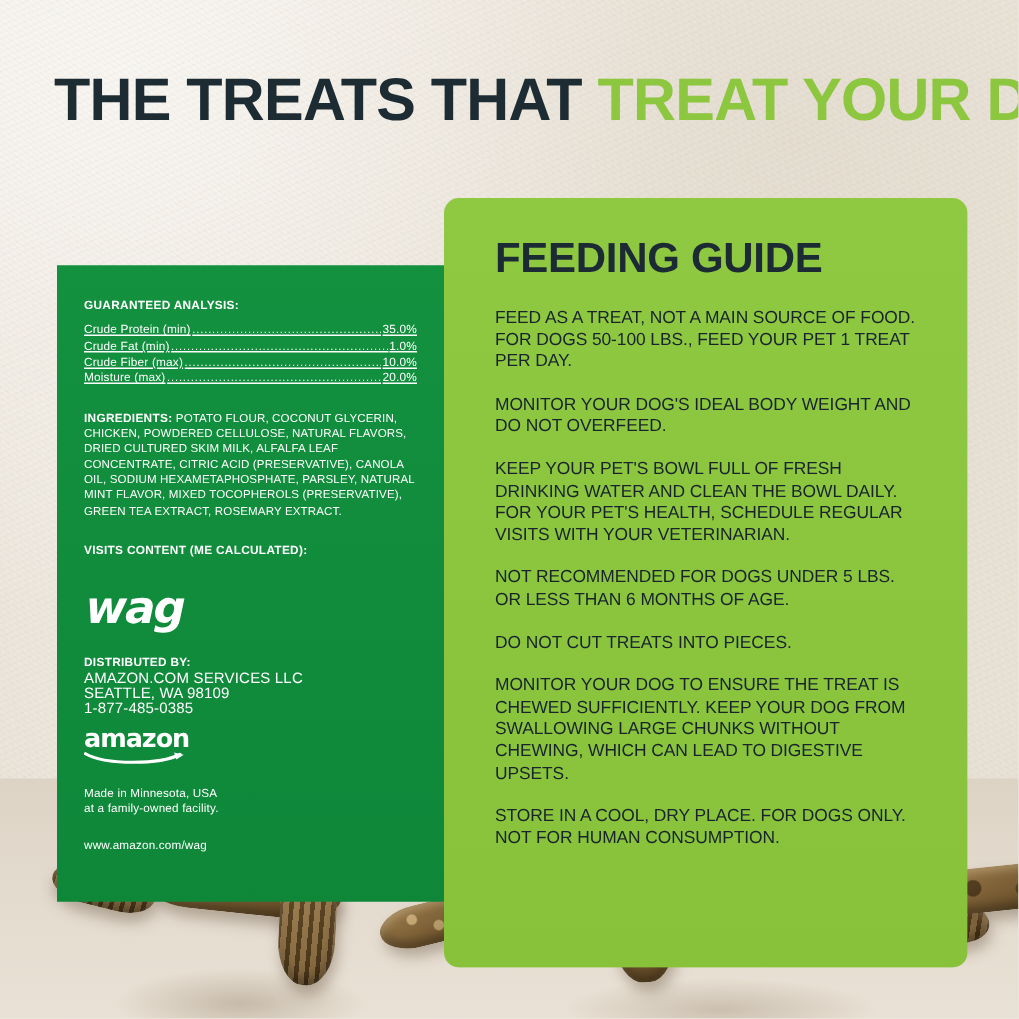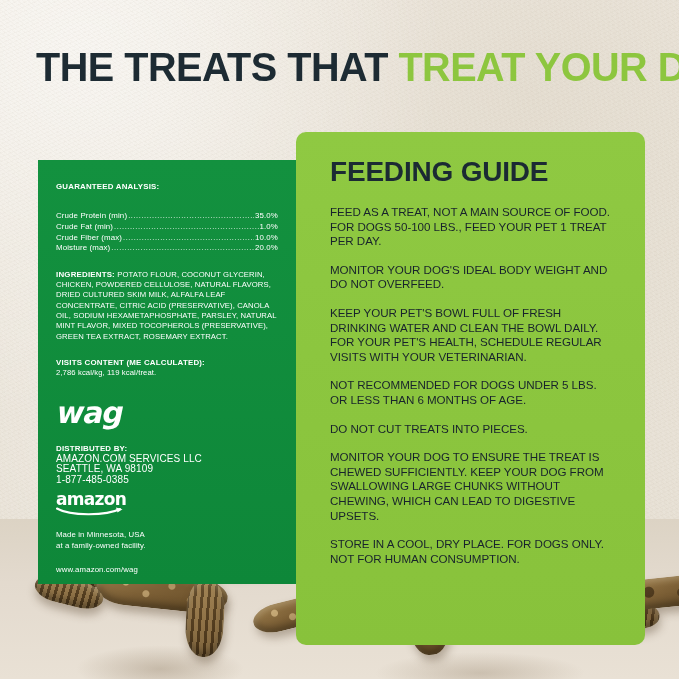--- a/index.html
+++ b/index.html
@@ -68,31 +68,31 @@
     position:absolute;left:36px;top:47px;width:616px;
     font-family:"Liberation Sans Narrow","Liberation Sans",sans-serif;
     font-weight:bold;font-size:40px;line-height:40px;
     letter-spacing:-0.5px;white-space:nowrap;
     transform:scaleX(.99);transform-origin:left center;
   }
   .headline .dark{color:#1d2b33;}
   .headline .green{color:#8dc63f;}
   
   .panel-left{
-    position:absolute;left:38px;top:160px;width:258px;height:424px;
+    position:absolute;left:38px;top:177px;width:258px;height:424px;
     background:#0f8a3c;
     background-image:linear-gradient(180deg,#13913f 0%,#0e8739 100%);
     color:#ffffff;
     padding:22px 18px 16px 18px;
     box-sizing:border-box;
     font-size:7.6px;line-height:10.4px;
     letter-spacing:.12px;
   }
   .panel-left .hdr{font-weight:bold;font-size:7.9px;letter-spacing:.2px;}
-  .ga-rows{margin-top:19px;}
+  .ga-rows{margin-top:6px;text-decoration:underline;}
   .ga-row{display:flex;align-items:baseline;white-space:nowrap;font-size:7.9px;line-height:10.6px;}
   .ga-row .nm{flex:0 0 auto;}
   .ga-row .dots{
     flex:1 1 auto;overflow:hidden;margin:0 1px;
     color:#ffffff;letter-spacing:.6px;font-size:7.4px;
   }
   .ga-row .val{flex:0 0 auto;}
   .blk{margin-top:16px;}
   .blk .body{margin-top:0;font-size:7.7px;line-height:10.3px;letter-spacing:.1px;}
   .blk.ing .body{text-transform:uppercase;}
@@ -195,21 +195,20 @@
         </div>
       </div>
     </div>
 
     <div class="blk ing">
       <div class="body"><span class="hdr">INGREDIENTS:</span> <span>POTATO FLOUR, COCONUT GLYCERIN, CHICKEN, POWDERED CELLULOSE, NATURAL FLAVORS, DRIED CULTURED SKIM MILK, ALFALFA LEAF CONCENTRATE, CITRIC ACID (PRESERVATIVE), CANOLA OIL, SODIUM HEXAMETAPHOSPHATE, PARSLEY, NATURAL MINT FLAVOR, MIXED TOCOPHEROLS (PRESERVATIVE), GREEN TEA EXTRACT, ROSEMARY EXTRACT.</span></div>
     </div>
 
     <div class="blk">
       <div class="hdr">VISITS CONTENT (ME CALCULATED):</div>
-      <div class="body">2,786 kcal/kg, 119 kcal/treat.</div>
     </div>
 
     <div class="wag">wag</div>
 
     <div class="dist">
       <div class="hdr">DISTRIBUTED BY:</div>
       <div class="line">AMAZON.COM SERVICES LLC</div>
       <div class="line">SEATTLE, WA 98109</div>
       <div class="line">1-877-485-0385</div>
     </div>

